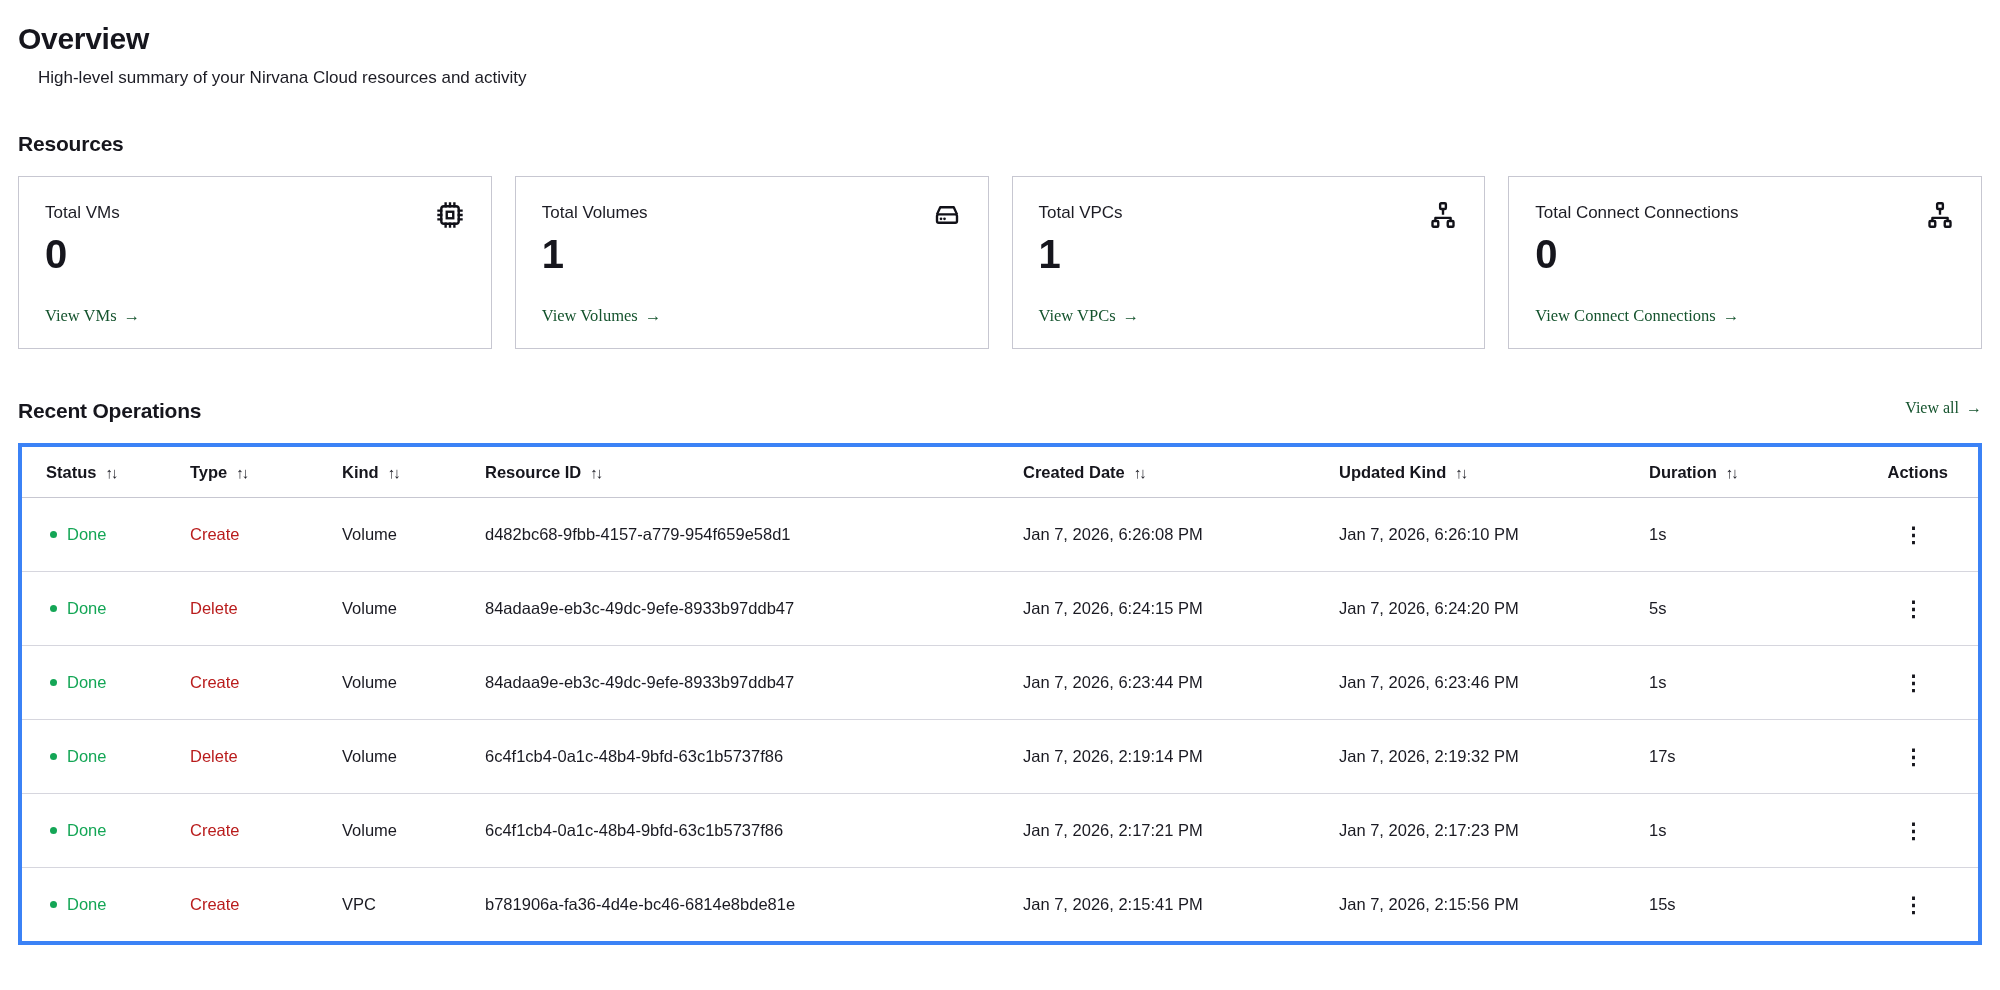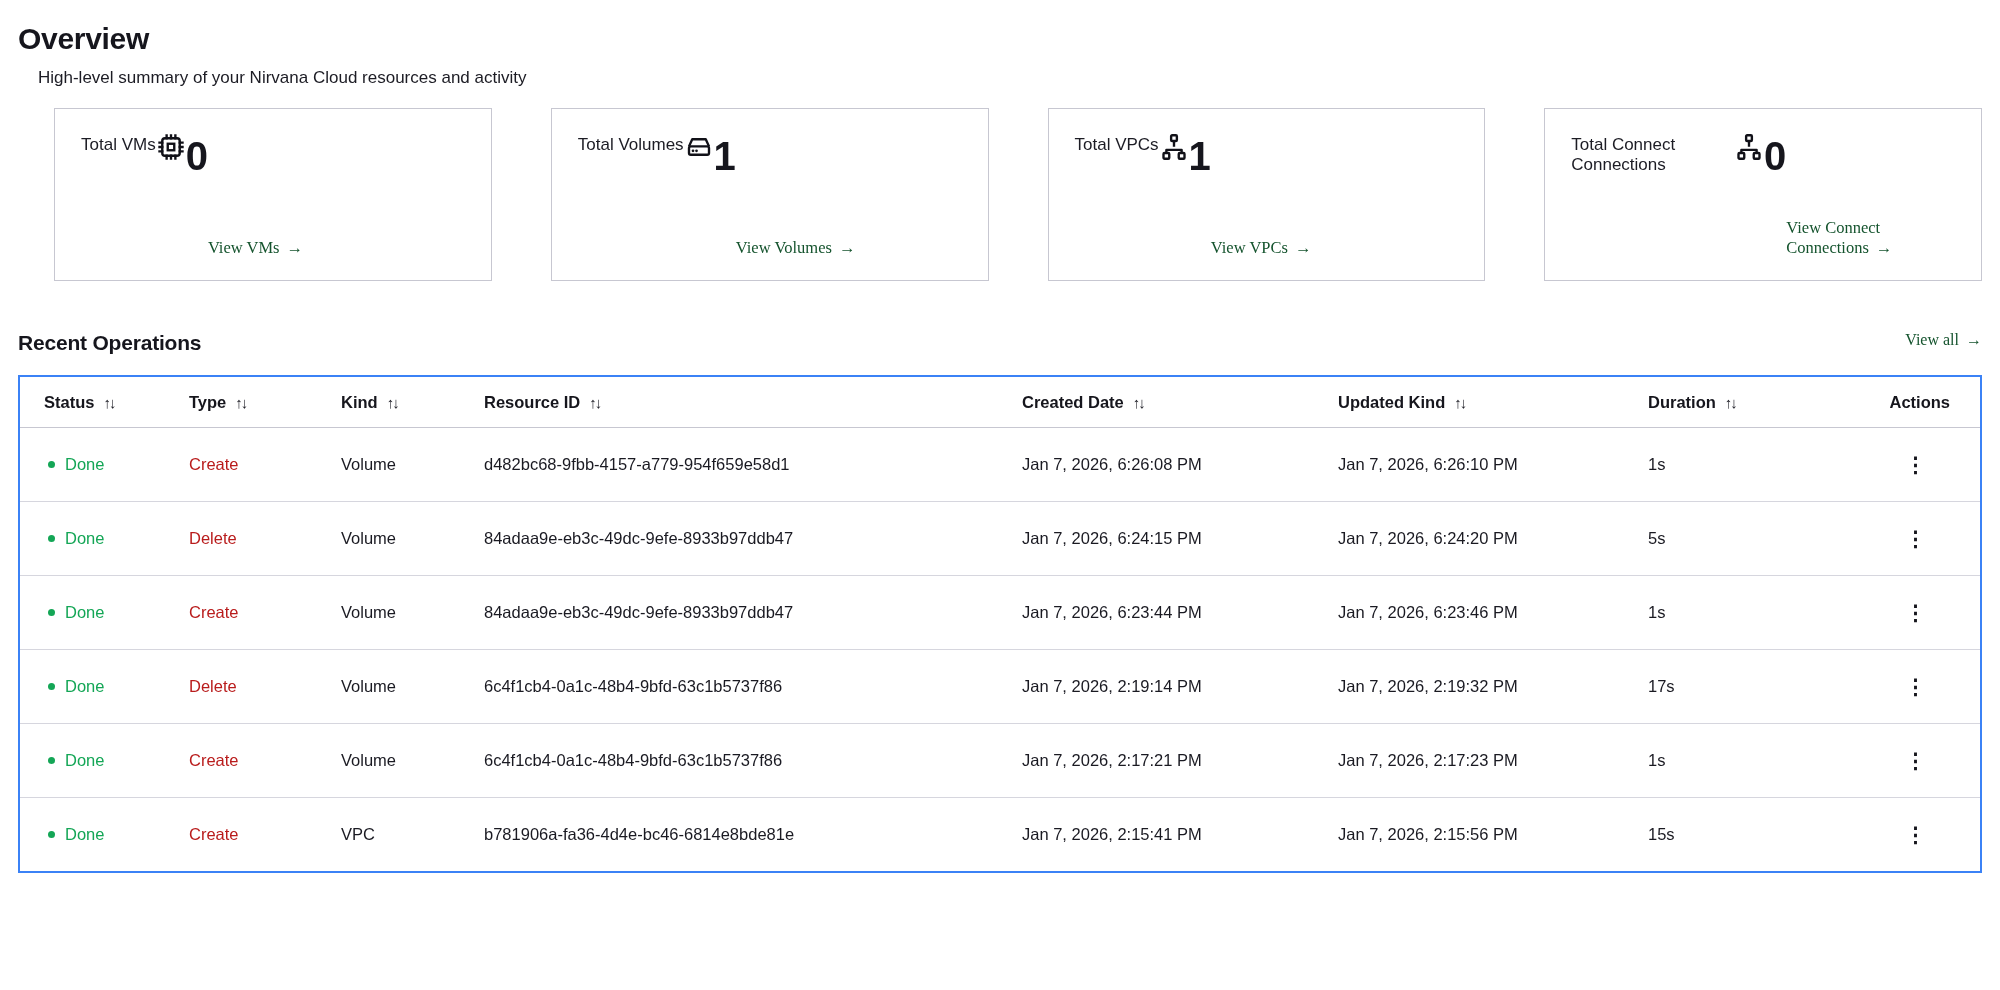--- a/index.html
+++ b/index.html
@@ -25,22 +25,22 @@
     margin-top: 20px;
     display: grid;
     grid-template-columns: repeat(4, 1fr);
     gap: 23px;
   }
   .card {
     border: 1px solid #c7c7d1;
     height: 173px;
     padding: 23px 26px 22px 26px;
     display: flex;
+    flex-direction: column;
     background: #ffffff;
-    margin-left: 36px;
   }
   .card-top { display: flex; justify-content: space-between; align-items: flex-start; }
   .card-label { font-size: 17px; color: #1c1c24; padding-top: 3px; }
   .card-icon { width: 30px; height: 30px; color: #111118; flex: 0 0 auto; }
   .card-icon svg { width: 30px; height: 30px; display: block; }
   .card-value { font-size: 40px; font-weight: 700; margin-top: 2px; line-height: 1.1; }
   .card-link-row { margin-top: auto; }
   .link { color: #14532d; font-size: 16.5px; cursor: pointer; font-family: Liberation Serif, serif; }
   .link .arrow { margin-left: 7px; }
 
@@ -51,21 +51,21 @@
     justify-content: space-between;
     align-items: flex-start;
   }
   .view-all { font-size: 16px; }
 
   table {
     margin-top: 20px;
     width: 100%;
     border-collapse: collapse;
     table-layout: fixed;
-    border: 2px solid #3b82f6;
+    border: 4px solid #3b82f6;
   }
   thead th {
     font-size: 16.5px;
     font-weight: 700;
     text-align: left;
     padding: 16px 8px 15px 0;
     border-bottom: 1px solid #c7c7d1;
     white-space: nowrap;
   }
   thead th:first-child { padding-left: 24px; }
@@ -108,20 +108,21 @@
 </style>
 </head>
 <body>
 
 <header>
   <h1 class="page-title">Overview</h1>
   <p class="page-subtitle">High-level summary of your Nirvana Cloud resources and activity</p>
 </header>
 
 <section>
+  <h2 class="section-heading resources-heading">Resources</h2>
   <div class="cards">
   <div class="card">
     <div class="card-top">
       <span class="card-label">Total VMs</span>
       <span class="card-icon">
             <svg viewBox="0 0 24 24" fill="none" stroke="currentColor" stroke-width="1.9" stroke-linecap="square">
               <rect x="5" y="5" width="14" height="14" rx="2.2"></rect>
               <rect x="9.4" y="9.4" width="5.2" height="5.2"></rect>
               <path d="M8.5 5V2.8M12 5V2.8M15.5 5V2.8M8.5 21.2V19M12 21.2V19M15.5 21.2V19M5 8.5H2.8M5 12H2.8M5 15.5H2.8M21.2 8.5H19M21.2 12H19M21.2 15.5H19"></path>
             </svg>

